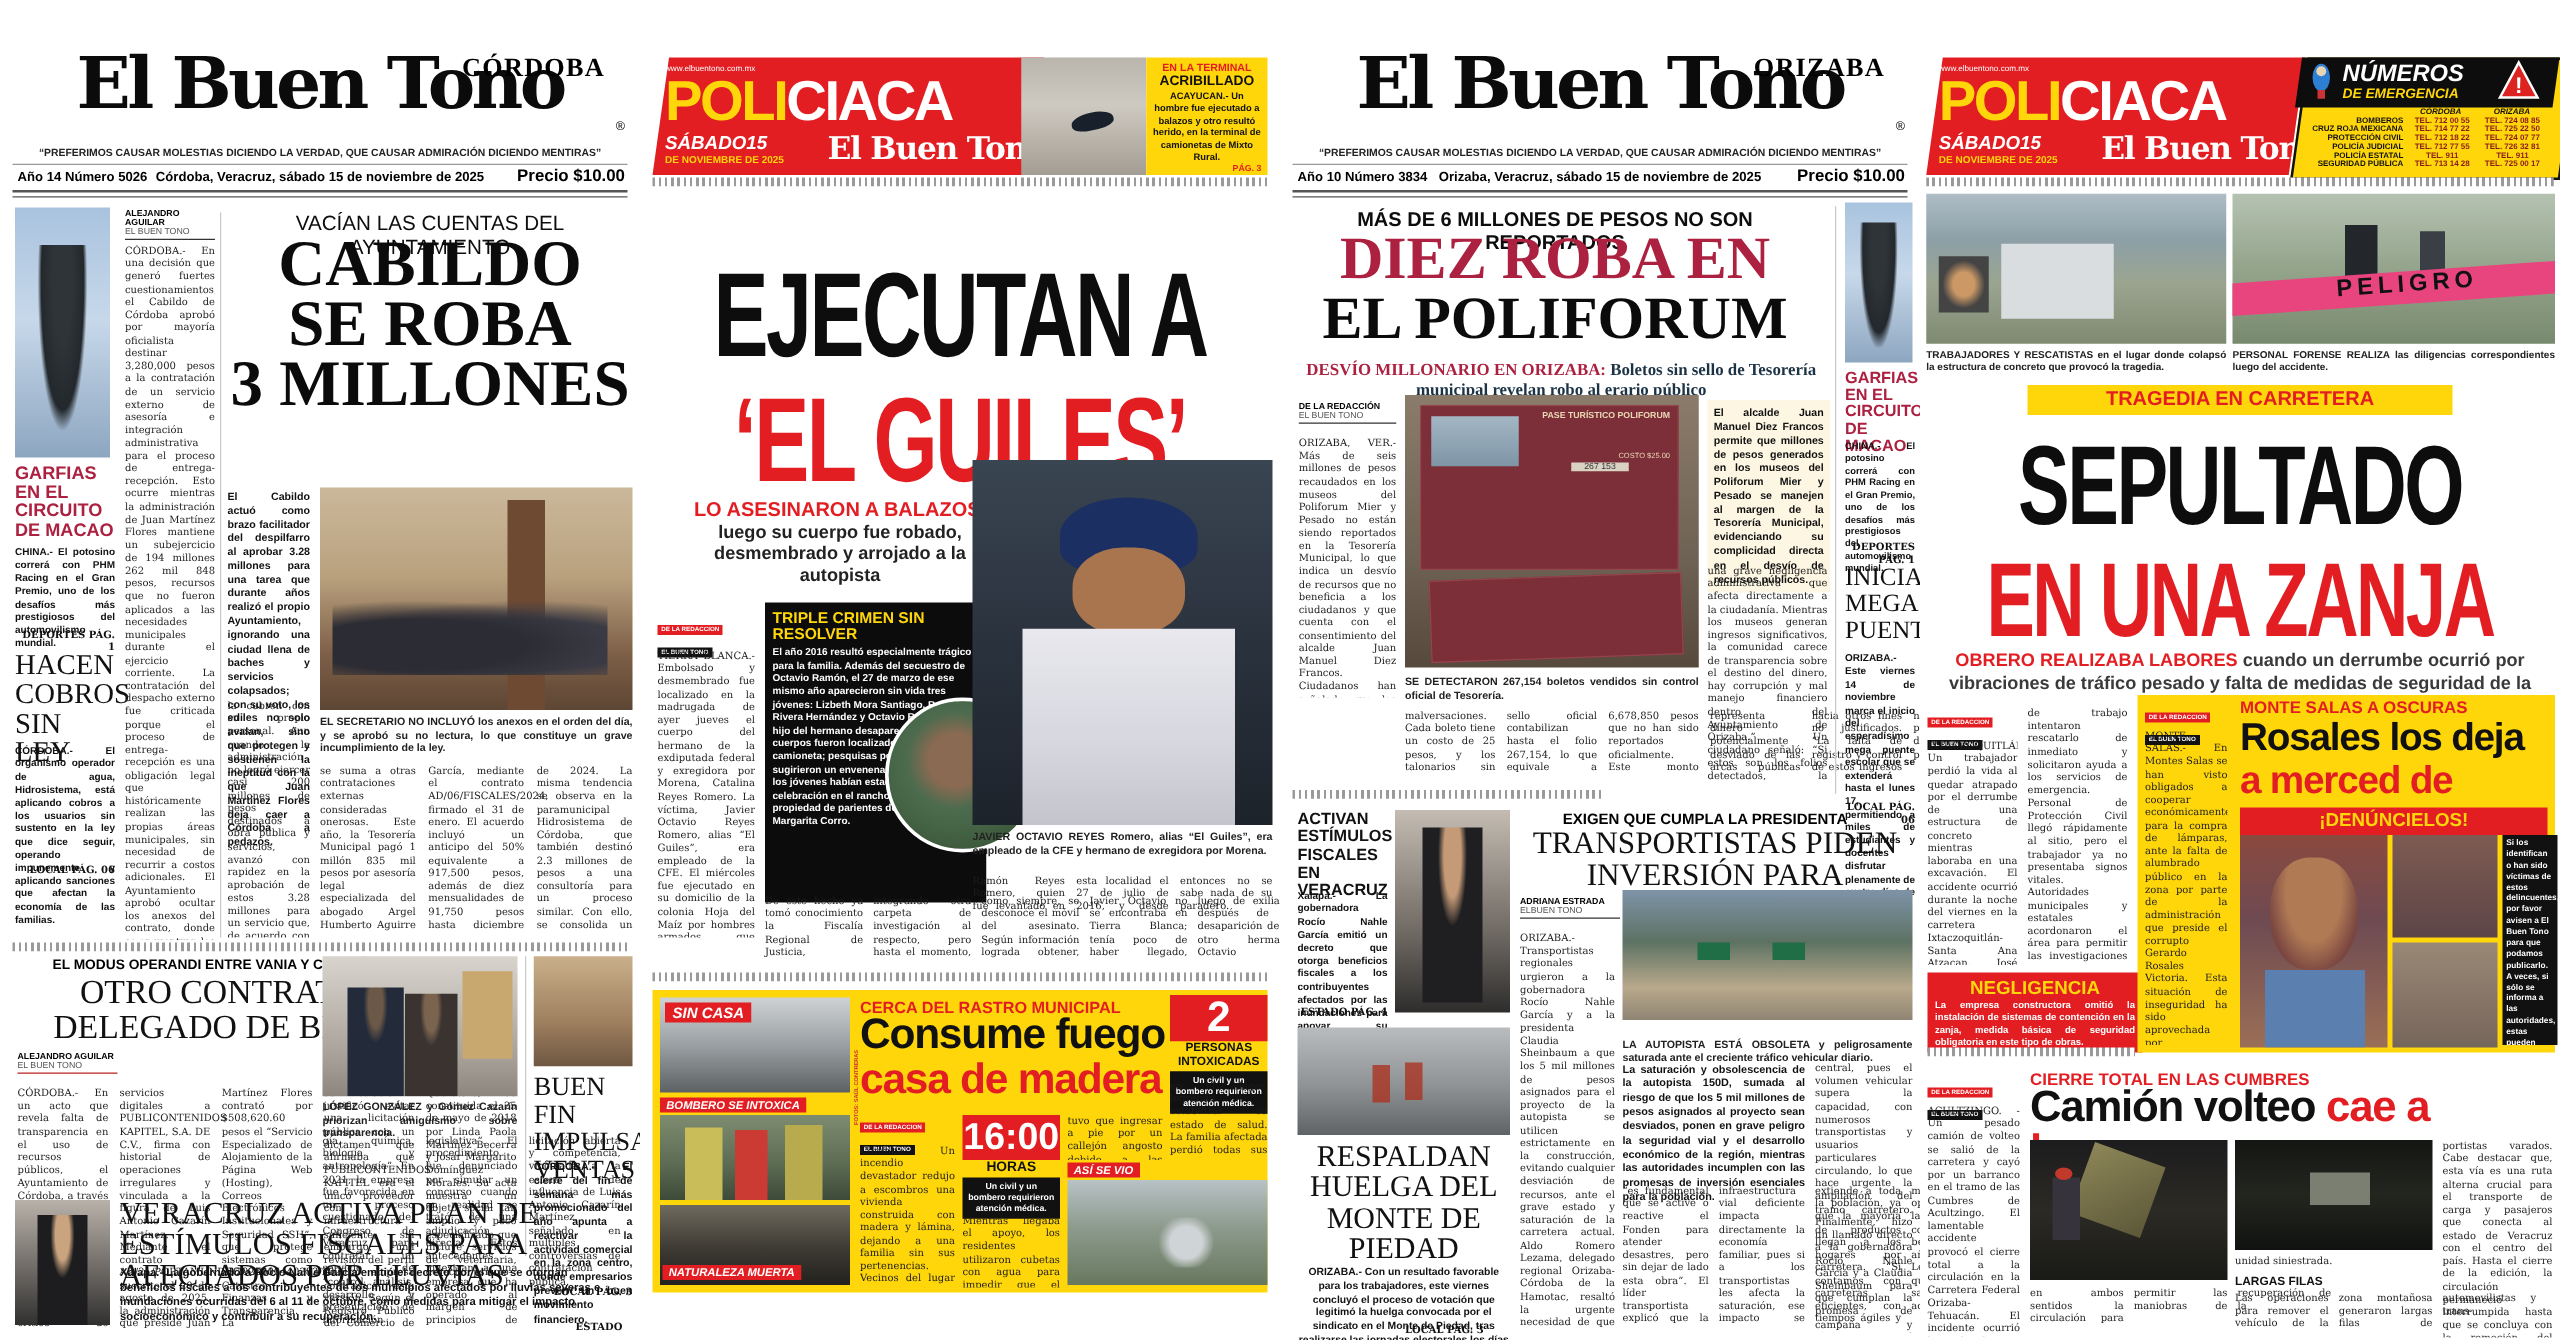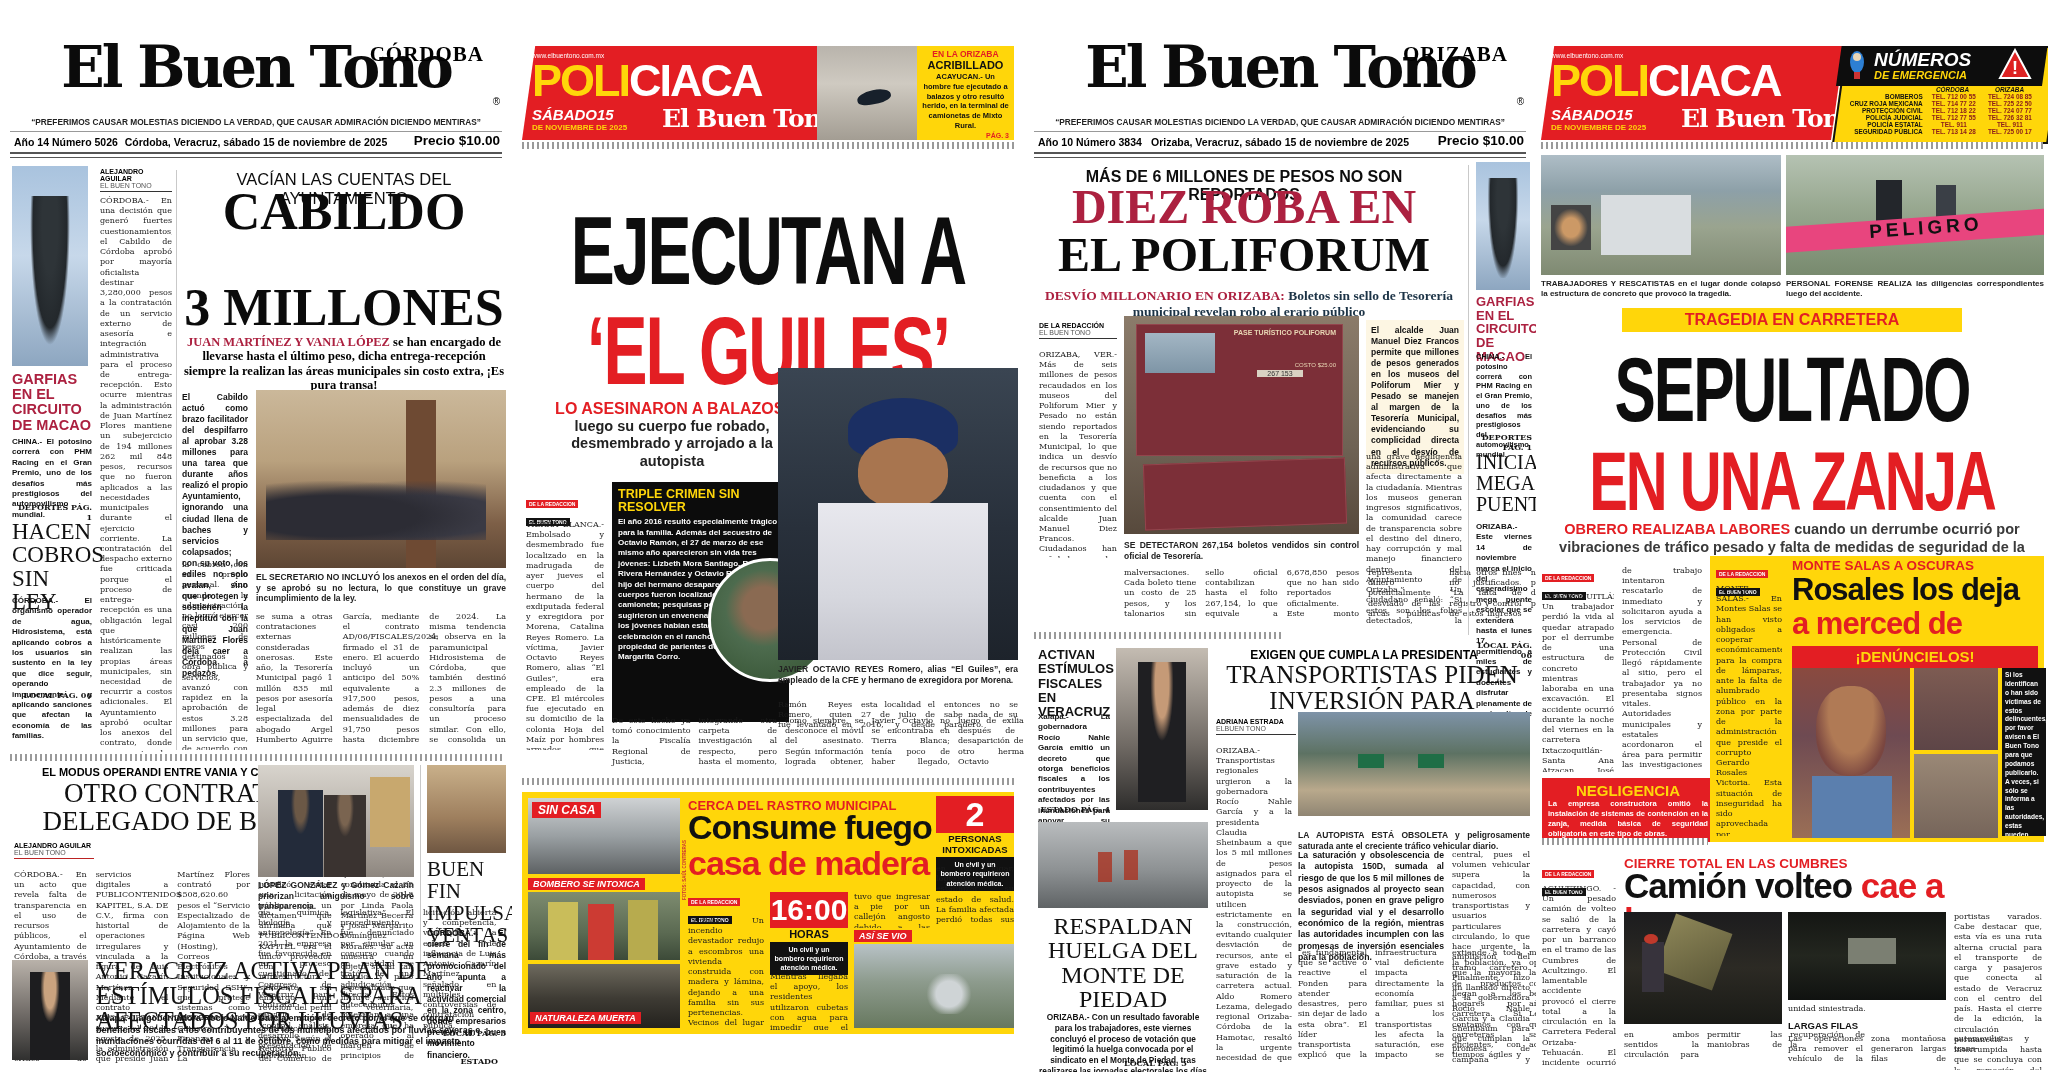--- a/index.html
+++ b/index.html
@@ -52,25 +52,22 @@
     <div class="abs sans" style="left:100px;top:168px;width:72px;font-size:7px;font-weight:bold;border-bottom:1px solid #333;padding-bottom:2px;">
       <span>ALEJANDRO AGUILAR</span><br>
       <span style="font-weight:normal;color:#555;">EL BUEN TONO</span>
     </div>
     <div class="abs bodytxt" style="left:100px;top:196px;width:72px;height:556px;overflow:hidden;">CÓRDOBA.- En una decisión que generó fuertes cuestionamientos, el Cabildo de Córdoba aprobó por mayoría oficialista destinar 3,280,000 pesos a la contratación de un servicio externo de asesoría e integración administrativa para el proceso de entrega-recepción. Esto ocurre mientras la administración de Juan Martínez Flores mantiene un subejercicio de 194 millones 262 mil 848 pesos, recursos que no fueron aplicados a las necesidades municipales durante el ejercicio corriente. La contratación del despacho externo fue criticada porque el proceso de entrega-recepción es una obligación legal que históricamente realizan las propias áreas municipales, sin necesidad de recurrir a costos adicionales. El Ayuntamiento aprobó ocultar los anexos del contrato, donde se encuentran los nombres de los despachos involucrados, lo que impide conocer detalles clave de la adjudicación. Se sabe que uno de estos despachos está vinculado con Vania López González, lo que sugiere que este contrato se suma a negocios realizados a costa del dinero de los cordobeses. Durante la sesión, se señaló que municipios vecinos no asignan presupuestos extraordinarios para esta tarea, pues</div>
     <div class="vline" style="left:176px;top:170px;height:580px;"></div>
 
     <div class="abs sans" style="left:182px;right:6px;top:170px;text-align:center;font-size:16.5px;font-weight:normal;color:#0d0d0d;">VACÍAN LAS CUENTAS DEL AYUNTAMIENTO</div>
     <div class="abs serif" style="left:178px;right:2px;top:188px;text-align:center;font-weight:bold;font-size:52px;line-height:.92;color:#0b0b0b;">
       <span>CABILDO</span><br>
-      <br>
+      <span>SE ROBA</span><br>
       <span>3 MILLONES</span>
-    </div>
-    <div class="abs serif" style="left:180px;right:4px;top:335px;text-align:center;font-weight:bold;font-size:12.5px;line-height:1.15;">
-      <span class="crimson">JUAN MARTÍNEZ Y VANIA LÓPEZ</span><span> se han encargado de llevarse hasta el último peso, dicha entrega-recepción siempre la realizan las áreas municipales sin costo extra, ¡Es pura transa!</span>
     </div>
     <div class="abs bodysans" style="left:182px;top:392px;width:66px;font-size:8.5px;">El Cabildo actuó como brazo facilitador del despilfarro al aprobar 3.28 millones para una tarea que durante años realizó el propio Ayuntamiento, ignorando una ciudad llena de baches y servicios colapsados; con su voto, los ediles no solo avalan, sino que protegen y sostienen la ineptitud con la que Juan Martínez Flores deja caer a Córdoba a pedazos.</div>
     <div class="abs bodytxt" style="left:182px;top:560px;width:66px;height:190px;overflow:hidden;">la cubren con su propio personal. Aun cuando la administración no logró ejercer casi 200 millones de pesos destinados a obra pública y servicios, avanzó con rapidez en la aprobación de estos 3.28 millones para un servicio que, de acuerdo con regidores de oposición, debió resolverse internamente. Este nuevo gasto</div>
     <div class="photo" style="left:256px;top:390px;width:250px;height:178px;background:linear-gradient(180deg,#cbb89a 0%,#b9a17e 40%,#7d5f47 75%,#5d4634 100%);">
       <div class="abs" style="left:150px;top:10px;width:30px;height:168px;background:#6e4a33;"></div>
       <div class="abs" style="left:10px;top:90px;width:220px;height:60px;background:radial-gradient(ellipse at 30% 60%,#2c2c34 0 40%,transparent 70%),radial-gradient(ellipse at 70% 60%,#3a3a44 0 40%,transparent 70%);"></div>
     </div>
     <div class="abs cap" style="left:256px;top:572px;width:250px;">EL SECRETARIO NO INCLUYÓ los anexos en el orden del día, y se aprobó su no lectura, lo que constituye un grave incumplimiento de la ley.</div>
     <div class="abs bodytxt" style="left:256px;top:612px;width:250px;height:136px;column-count:3;column-gap:10px;">se suma a otras contrataciones externas consideradas onerosas. Este año, la Tesorería Municipal pagó 1 millón 835 mil pesos por asesoría legal especializada del abogado Argel Humberto Aguirre García, mediante el contrato AD/06/FISCALES/2024, firmado el 31 de enero. El acuerdo incluyó un anticipo del 50% equivalente a 917,500 pesos, además de diez mensualidades de 91,750 pesos hasta diciembre de 2024. La misma tendencia se observa en la paramunicipal Hidrosistema de Córdoba, que también destinó 2.3 millones de pesos a una consultoría para un proceso similar. Con ello, se consolida un patrón de dependencia de despachos externos para funciones que, según especialistas y ediles críticos, deberían resolverse con la estructura gubernamental existente.</div>
     <div class="abs dashes" style="left:10px;right:10px;top:754px;"></div>
@@ -110,21 +107,21 @@
     <div class="abs" style="left:20px;top:58px;font-weight:bold;font-size:45px;letter-spacing:-2px;line-height:1;">
       <span style="color:#ffd60a;">POLI</span><span style="color:#fff;">CIACA</span>
     </div>
     <div class="abs" style="left:20px;top:106px;color:#fff;font-weight:bold;font-size:15px;font-style:italic;">SÁBADO15</div>
     <div class="abs" style="left:20px;top:123px;color:#ffd60a;font-weight:bold;font-size:8px;">DE NOVIEMBRE DE 2025</div>
     <div class="abs mast" style="left:150px;top:104px;color:#fff;font-size:25px;letter-spacing:-1px;">El Buen Tono</div>
     <div class="photo" style="left:305px;top:46px;width:100px;height:94px;background:linear-gradient(180deg,#b9b4ac,#cfcac1 40%,#a39d93);">
       <div class="abs" style="left:40px;top:44px;width:34px;height:14px;background:#17202b;border-radius:50% 50% 40% 40%;transform:rotate(-12deg);"></div>
     </div>
     <div class="abs" style="left:405px;top:46px;width:97px;height:94px;background:#ffd60a;">
-      <div style="color:#e31e23;font-weight:bold;font-size:8.5px;text-align:center;margin-top:3px;">EN LA ORIZABA</div>
+      <div style="color:#e31e23;font-weight:bold;font-size:8.5px;text-align:center;margin-top:3px;">EN LA TERMINAL</div>
       <div style="color:#111;font-weight:bold;font-size:11px;text-align:center;">ACRIBILLADO</div>
       <div class="bodysans" style="padding:1px 5px;font-size:7.5px;text-align:center;font-weight:bold;">ACAYUCAN.- Un hombre fue ejecutado a balazos y otro resultó herido, en la terminal de camionetas de Mixto Rural.</div>
       <div style="color:#e31e23;font-weight:bold;font-size:7px;text-align:right;padding-right:5px;">PÁG. 3</div>
     </div>
     <div class="abs dashes" style="left:10px;right:10px;top:142px;"></div>
 
     <div class="abs" style="left:6px;right:6px;top:196px;color:#0d0d0d;font-size:66px;">
       <div class="bigcond">EJECUTAN A</div>
     </div>
     <div class="abs" style="left:6px;right:6px;top:296px;color:#e31e23;font-size:66px;">

